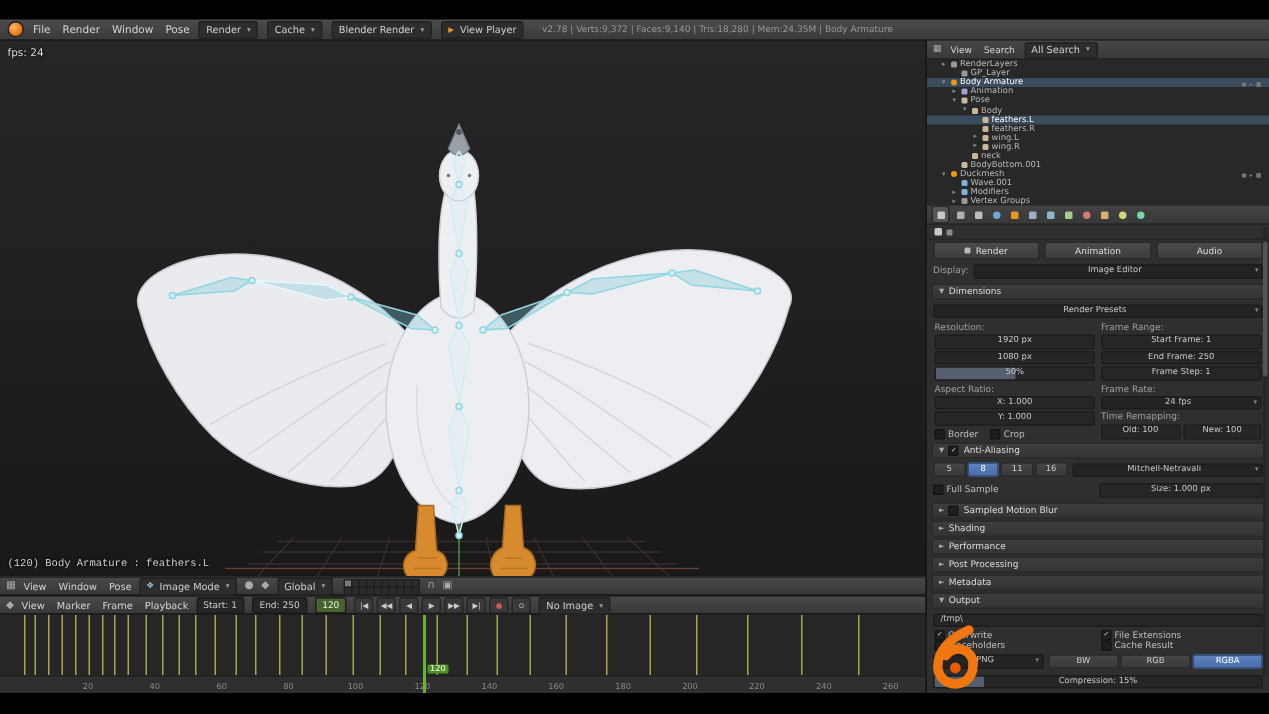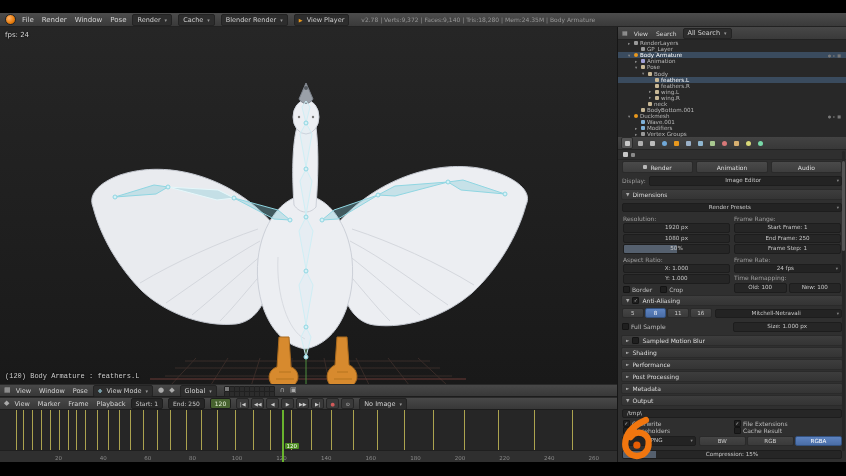--- a/index.html
+++ b/index.html
@@ -237,21 +237,21 @@
 
   <div class="abs strip vph">
     <span class="mini-icon">▦</span>
     <span class="menus">
         <span class="menu-item">View</span>
         <span class="menu-item">Window</span>
         <span class="menu-item">Pose</span>
       </span>
     <span class="dd">
       <span style="color:#9ad0e0;font-size:5.5px;">✥</span>
-      <span>View Mode</span>
+      <span>Image Mode</span>
       <span class="arr">▾</span>
     </span>
     <span class="mini-icon">●</span>
     <span class="mini-icon">◆</span>
     <span class="dd">
       <span>Global</span>
       <span class="arr">▾</span>
     </span>
     <span class="layers">
         <span class="ldot on"></span>

